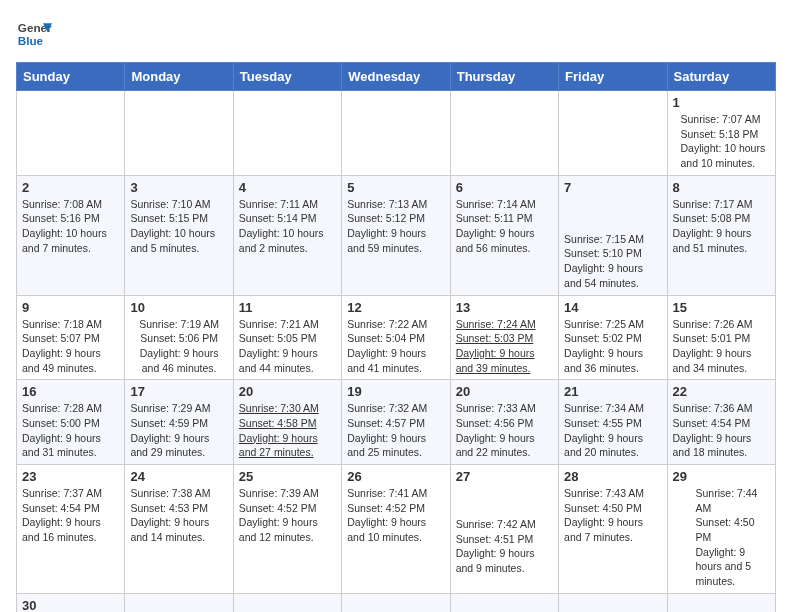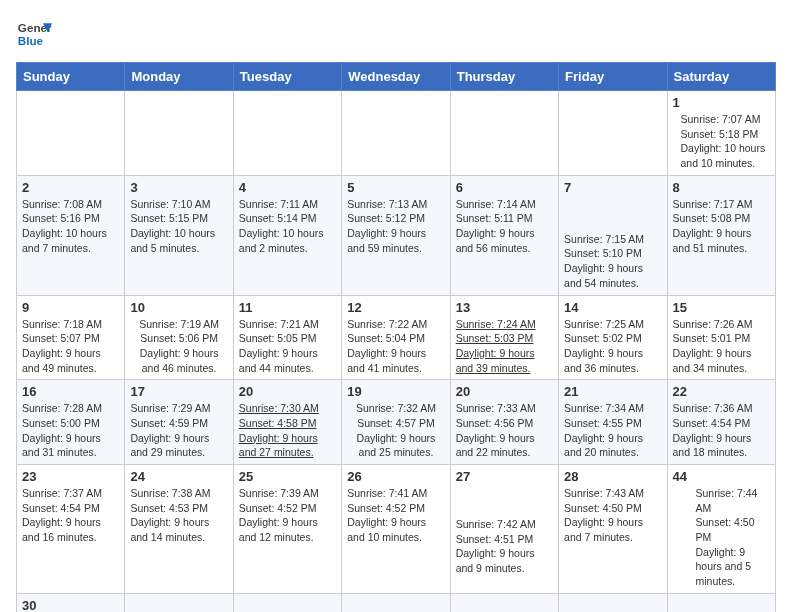--- a/index.html
+++ b/index.html
@@ -227,21 +227,21 @@
 Daylight: 9 hours and 29 minutes.</div>
         </td>
         <td>
           <span class="day-number">20</span>
           <div class="day-info" style="white-space: pre-line; text-decoration: underline;">Sunrise: 7:30 AM
 Sunset: 4:58 PM
 Daylight: 9 hours and 27 minutes.</div>
         </td>
         <td>
           <span class="day-number">19</span>
-          <div class="day-info" style="white-space: pre-line; text-align: center;">Sunrise: 7:32 AM
+          <div class="day-info" style="white-space: pre-line;">Sunrise: 7:32 AM
 Sunset: 4:57 PM
 Daylight: 9 hours and 25 minutes.</div>
         </td>
         <td>
           <span class="day-number">20</span>
           <div class="day-info" style="white-space: pre-line;">Sunrise: 7:33 AM
 Sunset: 4:56 PM
 Daylight: 9 hours and 22 minutes.</div>
         </td>
         <td>
@@ -288,21 +288,21 @@
 Sunset: 4:51 PM
 Daylight: 9 hours and 9 minutes.</div>
         </td>
         <td>
           <span class="day-number">28</span>
           <div class="day-info" style="white-space: pre-line;">Sunrise: 7:43 AM
 Sunset: 4:50 PM
 Daylight: 9 hours and 7 minutes.</div>
         </td>
         <td>
-          <span class="day-number">44</span>
+          <span class="day-number">29</span>
           <div class="day-info" style="white-space: pre-line; margin-left: 23px;">Sunrise: 7:44 AM
 Sunset: 4:50 PM
 Daylight: 9 hours and 5 minutes.</div>
         </td>
       </tr>
       <tr>
         <td>
           <span class="day-number">30</span>
           <div class="day-info" style="white-space: pre-line;">Sunrise: 7:45 AM
 Sunset: 4:49 PM

